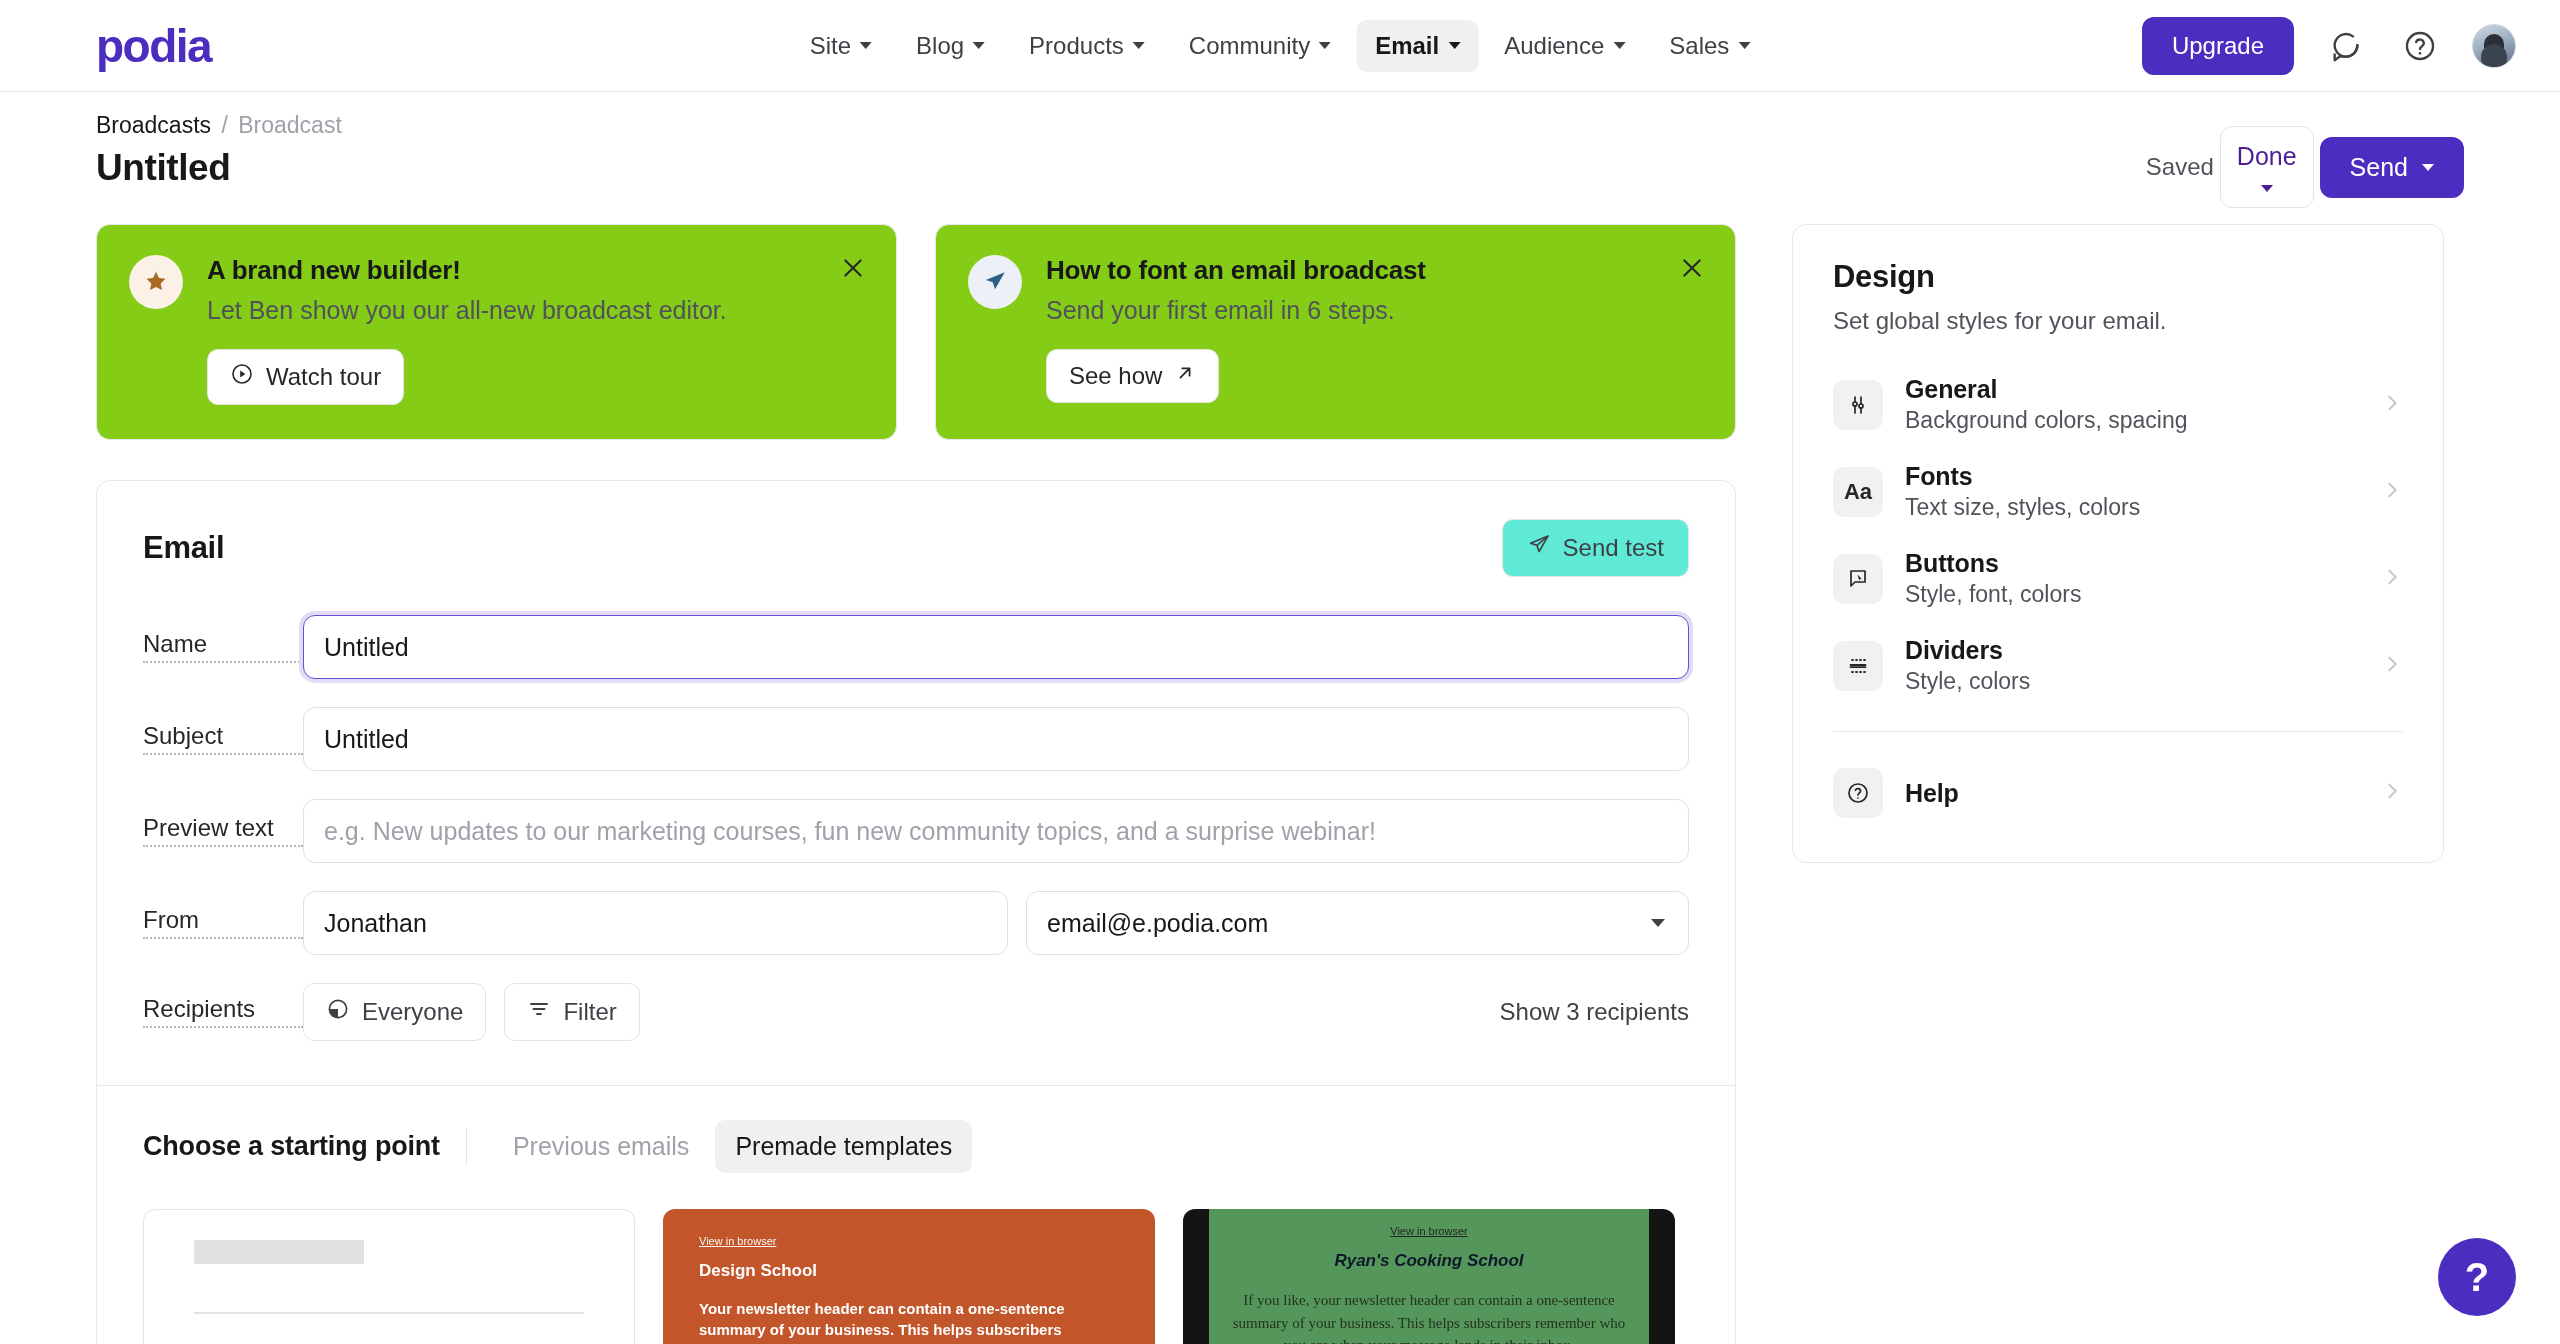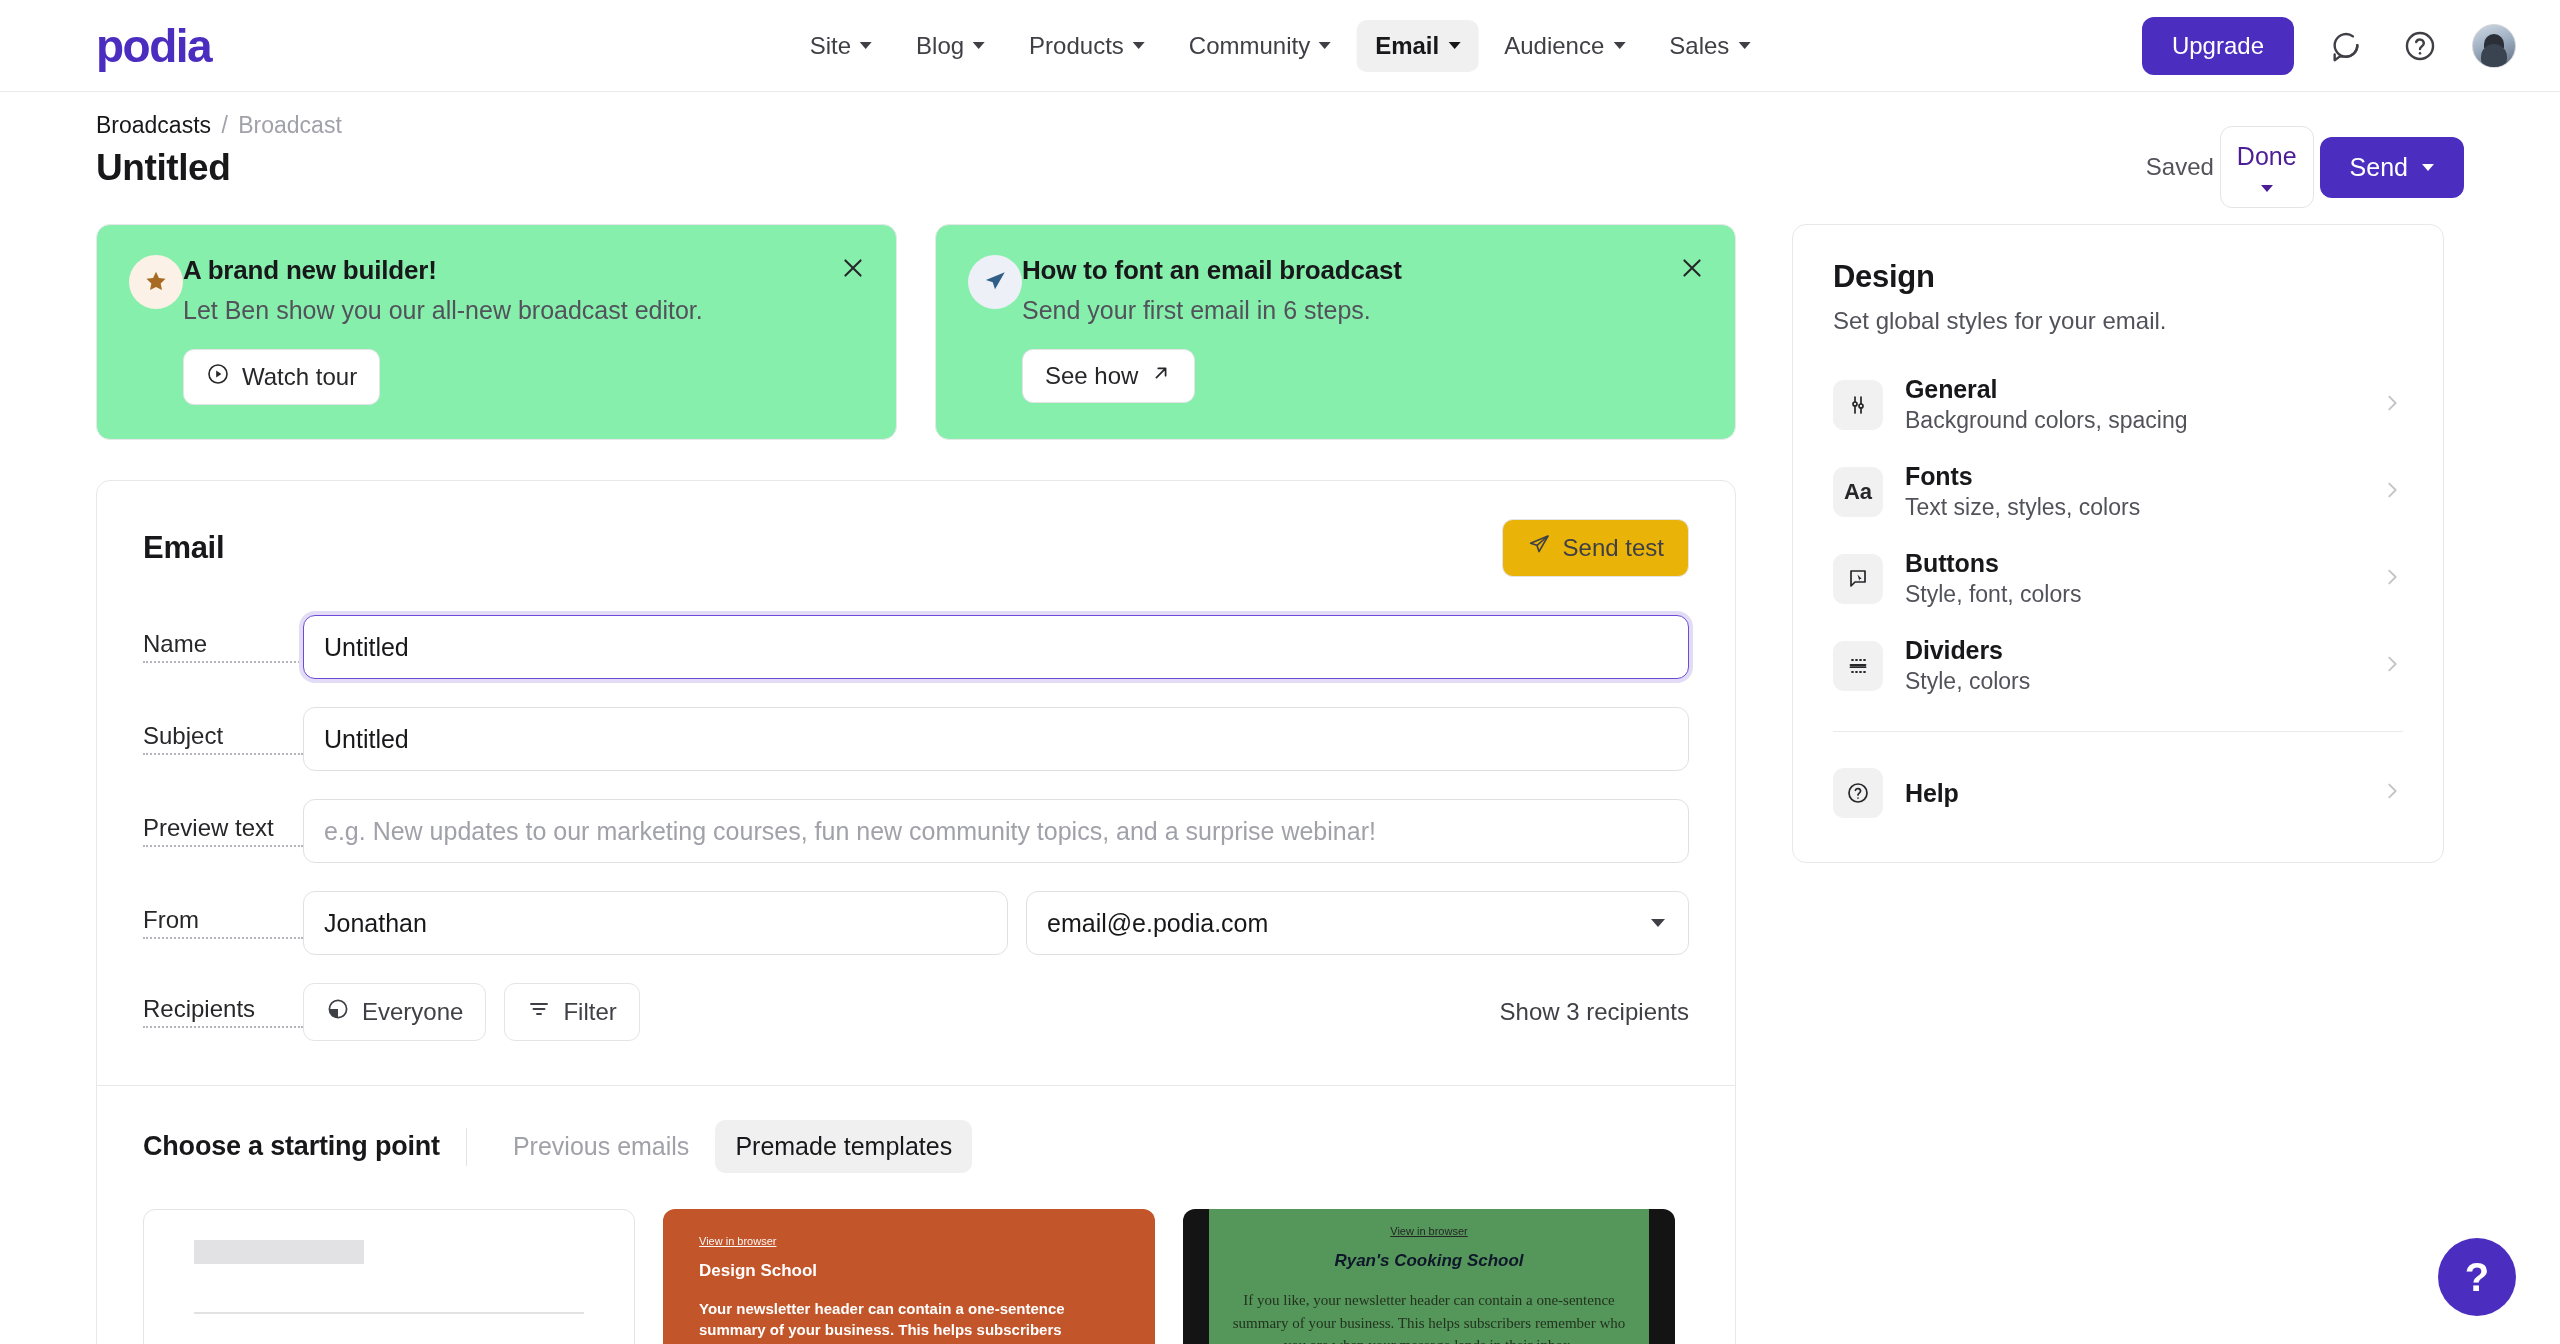--- a/index.html
+++ b/index.html
@@ -101,22 +101,22 @@
 
   
   .body-wrap { display: flex; padding: 16px 96px 0 96px; gap: 56px; align-items: flex-start;}
   .col-main { width: 1640px; flex: none; }
   .col-side { width: 652px; flex: none; }
 
   
   .banners { display: flex; gap: 38px; }
   .banner {
     flex: 1; border: 1px solid #e8e8ea; border-radius: 14px;
-    padding: 30px 32px 34px 32px; position: relative; background: #86efac;
-    display: flex; 
+    padding: 30px 32px 34px 32px; position: relative; background: #84cc16;
+    display: flex; gap: 24px;
   }
   .banner-ico {
     width: 54px; height: 54px; border-radius: 50%;
     display: flex; align-items: center; justify-content: center; flex: none;
   }
   .ico-star { background: #fbf1e6; color: #a66a22; }
   .ico-rocket { background: #eef0f8; color: #2f5f86; }
   .banner-title { font-size: 26px; font-weight: 700; letter-spacing: -0.2px;}
   .banner-sub { font-size: 25px; color: #52525b; margin-top: 10px; }
   .banner-btn {
@@ -132,21 +132,21 @@
 
   
   .card {
     border: 1px solid #e8e8ea; border-radius: 14px; margin-top: 40px; background: #fff;
     overflow: hidden;
   }
   .card-inner { padding: 38px 46px 44px 46px; }
   .card-head { display: flex; align-items: center; }
   .card-title { font-size: 31px; font-weight: 700; letter-spacing: -0.3px;}
   .send-test {
-    margin-left: auto; background: #eab308; border: 1px solid #e4e4e7; border-radius: 11px;
+    margin-left: auto; background: #5eead4; border: 1px solid #e4e4e7; border-radius: 11px;
     font-size: 24px; font-family: inherit; color: #3f3f46;
     padding: 13px 24px; display: flex; align-items: center; gap: 12px; cursor: pointer;
   }
 
   .form-row { display: flex; align-items: center; margin-top: 28px; }
   .form-row.first { margin-top: 38px; }
   .flabel {
     width: 160px; flex: none; font-size: 24px; color: #27272a;
     border-bottom: 2px dotted #b4b4bb; padding-bottom: 3px;
     align-self: center; line-height: 1.1;

